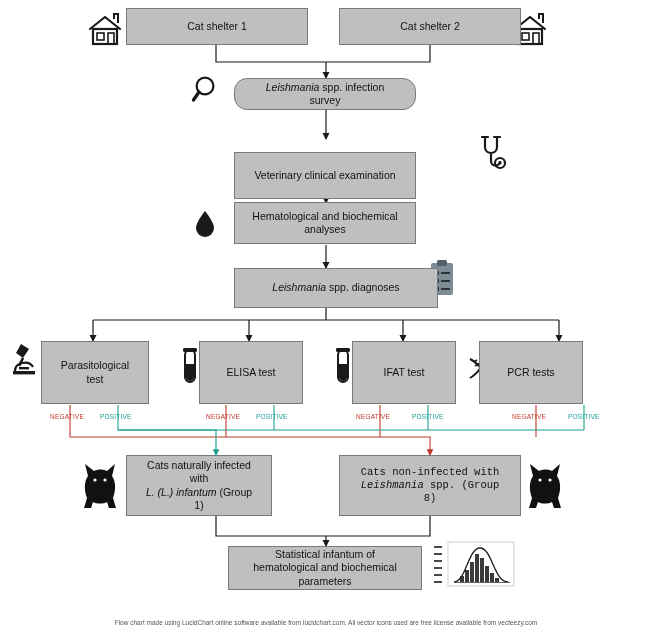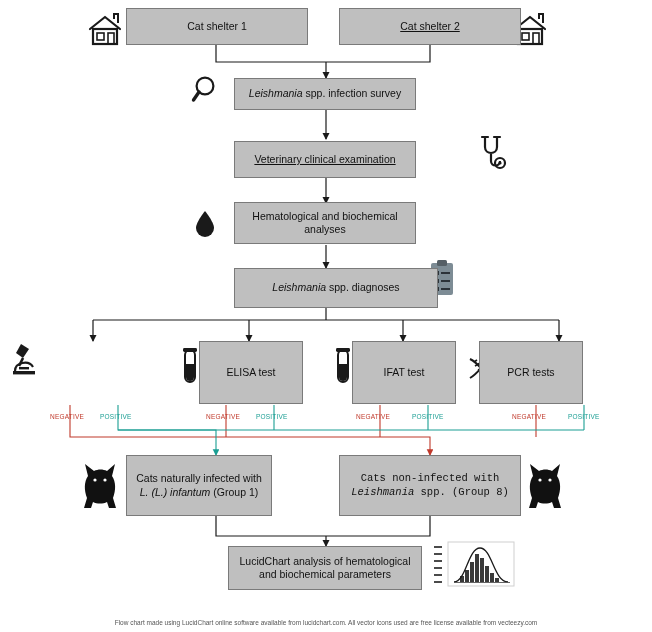--- a/index.html
+++ b/index.html
@@ -27,21 +27,21 @@
     background: #bfbfbf;
     border: 1px solid #7a7a7a;
     box-sizing: border-box;
     display: flex;
     align-items: center;
     justify-content: center;
     text-align: center;
     font-size: 10.5px;
     line-height: 1.25;
     color: #111;
-    padding: 2px 6px;
+    padding: 2px 16px;
   }
   .box span.inner { display: block; }
   .ital { font-style: italic; }
   
   svg.layer {
     position: absolute;
     left: 0; top: 0;
     width: 652px;
     height: 632px;
     overflow: visible;
@@ -252,40 +252,43 @@
         <rect x="2" y="34" width="8" height="2"></rect>
         <rect x="2" y="41" width="8" height="2"></rect>
       </g>
     </svg>
   </span>
 
   <div class="box" style="left:126px;top:8px;width:182px;height:37px;">
     <span class="inner">Cat shelter 1</span>
   </div>
 
-  <div class="box" style="left:339px;top:8px;width:182px;height:37px;text-decoration:underline;">
+  <div class="box" style="left:339px;top:8px;width:182px;height:37px;">
     <span class="inner">Cat shelter 2</span>
   </div>
 
-  <div class="box" style="left:234px;top:78px;width:182px;height:32px;">
+  <div class="box" style="left:234px;top:78px;width:182px;height:32px;border-radius:13px;">
     <span class="inner"><span class="ital">Leishmania</span><span> spp. infection survey</span></span>
   </div>
 
-  <div class="box" style="left:234px;top:141px;width:182px;height:37px;text-decoration:underline;">
+  <div class="box" style="left:234px;top:152px;width:182px;height:47px;">
     <span class="inner">Veterinary clinical examination</span>
   </div>
 
   <div class="box" style="left:234px;top:202px;width:182px;height:42px;">
     <span class="inner">Hematological and biochemical analyses</span>
   </div>
 
   <div class="box" style="left:234px;top:268px;width:204px;height:40px;">
     <span class="inner"><span class="ital">Leishmania</span><span> spp. diagnoses</span></span>
   </div>
 
+  <div class="box" style="left:41px;top:341px;width:108px;height:63px;">
+    <span class="inner">Parasitological test</span>
+  </div>
 
   <div class="box" style="left:199px;top:341px;width:104px;height:63px;">
     <span class="inner">ELISA test</span>
   </div>
 
   <div class="box" style="left:352px;top:341px;width:104px;height:63px;">
     <span class="inner">IFAT test</span>
   </div>
 
   <div class="box" style="left:479px;top:341px;width:104px;height:63px;">
@@ -300,21 +303,21 @@
   </div>
 
   <div class="box" style="left:339px;top:455px;width:182px;height:61px;font-family:Liberation Mono, monospace;">
     <span class="inner">
       <span>Cats non-infected with</span><br>
       <span class="ital">Leishmania</span><span> spp. (Group 8)</span>
     </span>
   </div>
 
   <div class="box" style="left:228px;top:546px;width:194px;height:44px;">
-    <span class="inner">LucidChart analysis of hematological and biochemical parameters</span>
+    <span class="inner">Statistical infantum of hematological and biochemical parameters</span>
   </div>
 
   <div class="elabel neg" style="left:50px;top:413px;">NEGATIVE</div>
   <div class="elabel pos" style="left:100px;top:413px;">POSITIVE</div>
 
   <div class="elabel neg" style="left:206px;top:413px;">NEGATIVE</div>
   <div class="elabel pos" style="left:256px;top:413px;">POSITIVE</div>
 
   <div class="elabel neg" style="left:356px;top:413px;">NEGATIVE</div>
   <div class="elabel pos" style="left:412px;top:413px;">POSITIVE</div>

